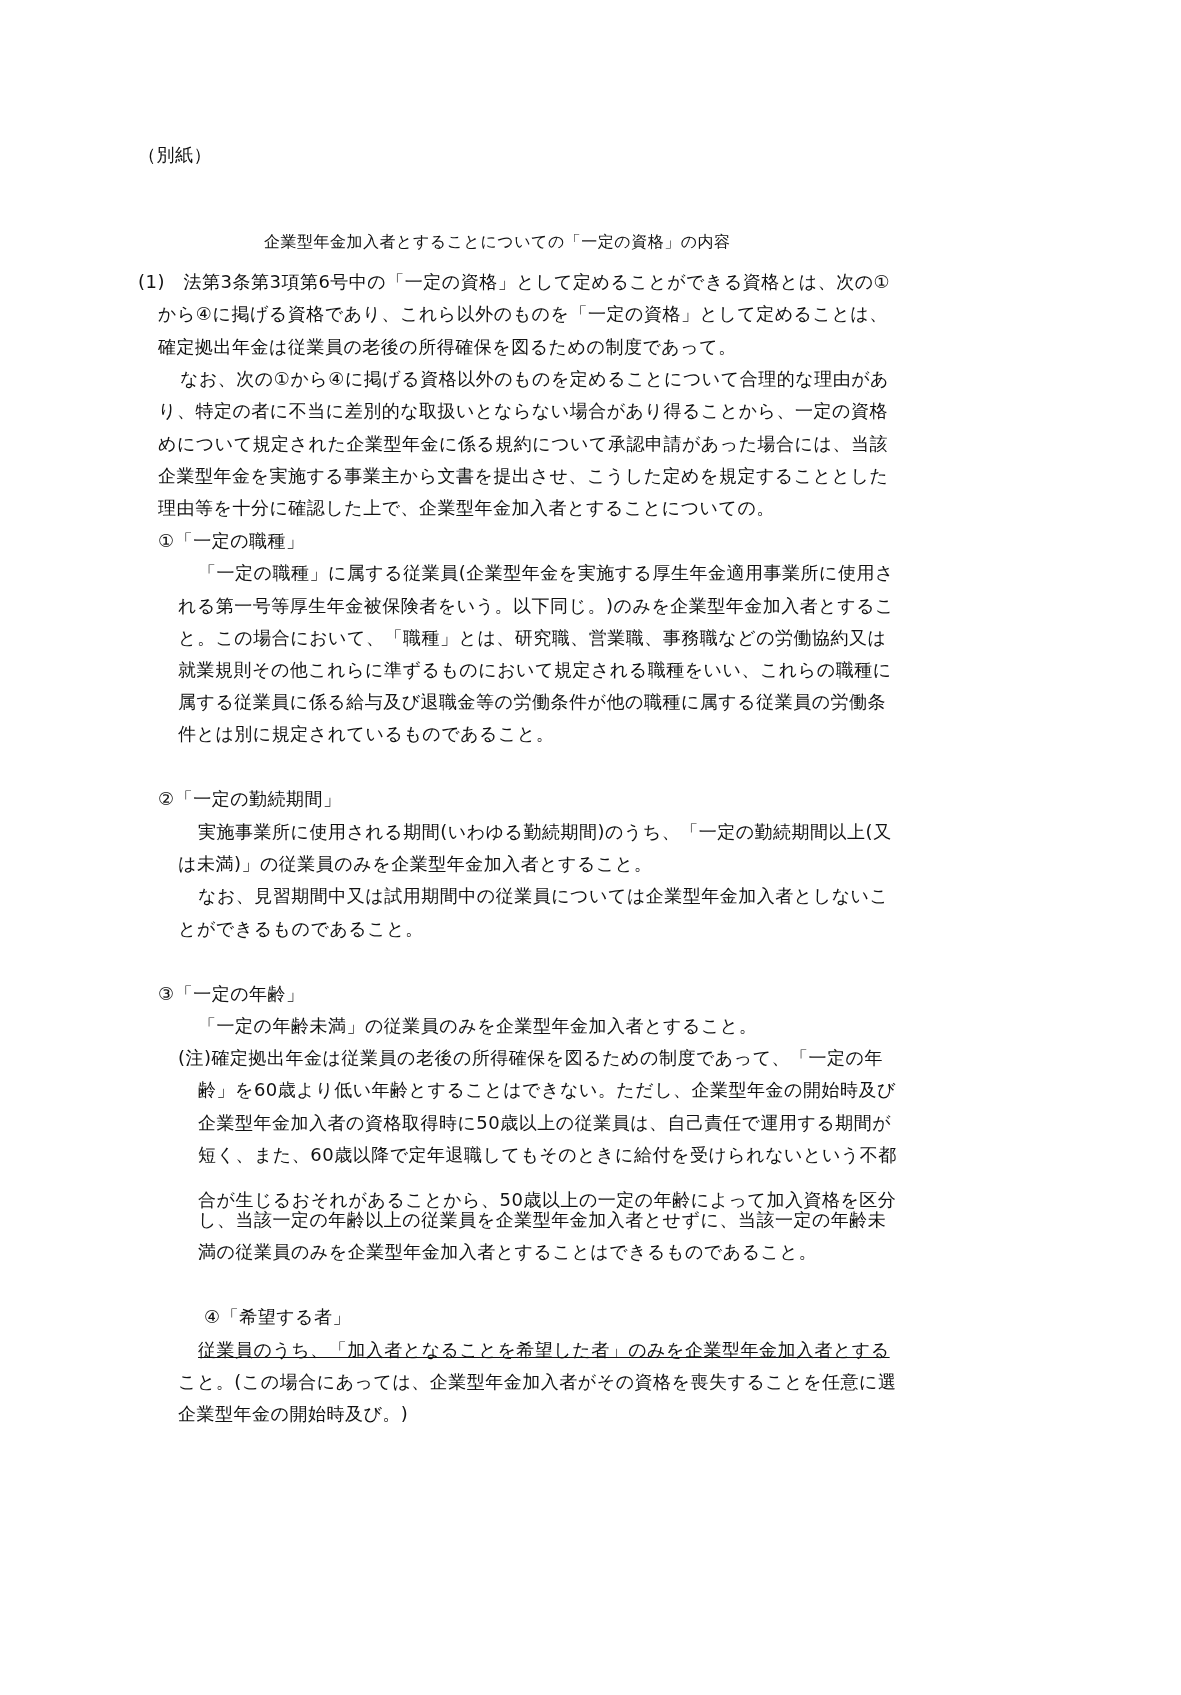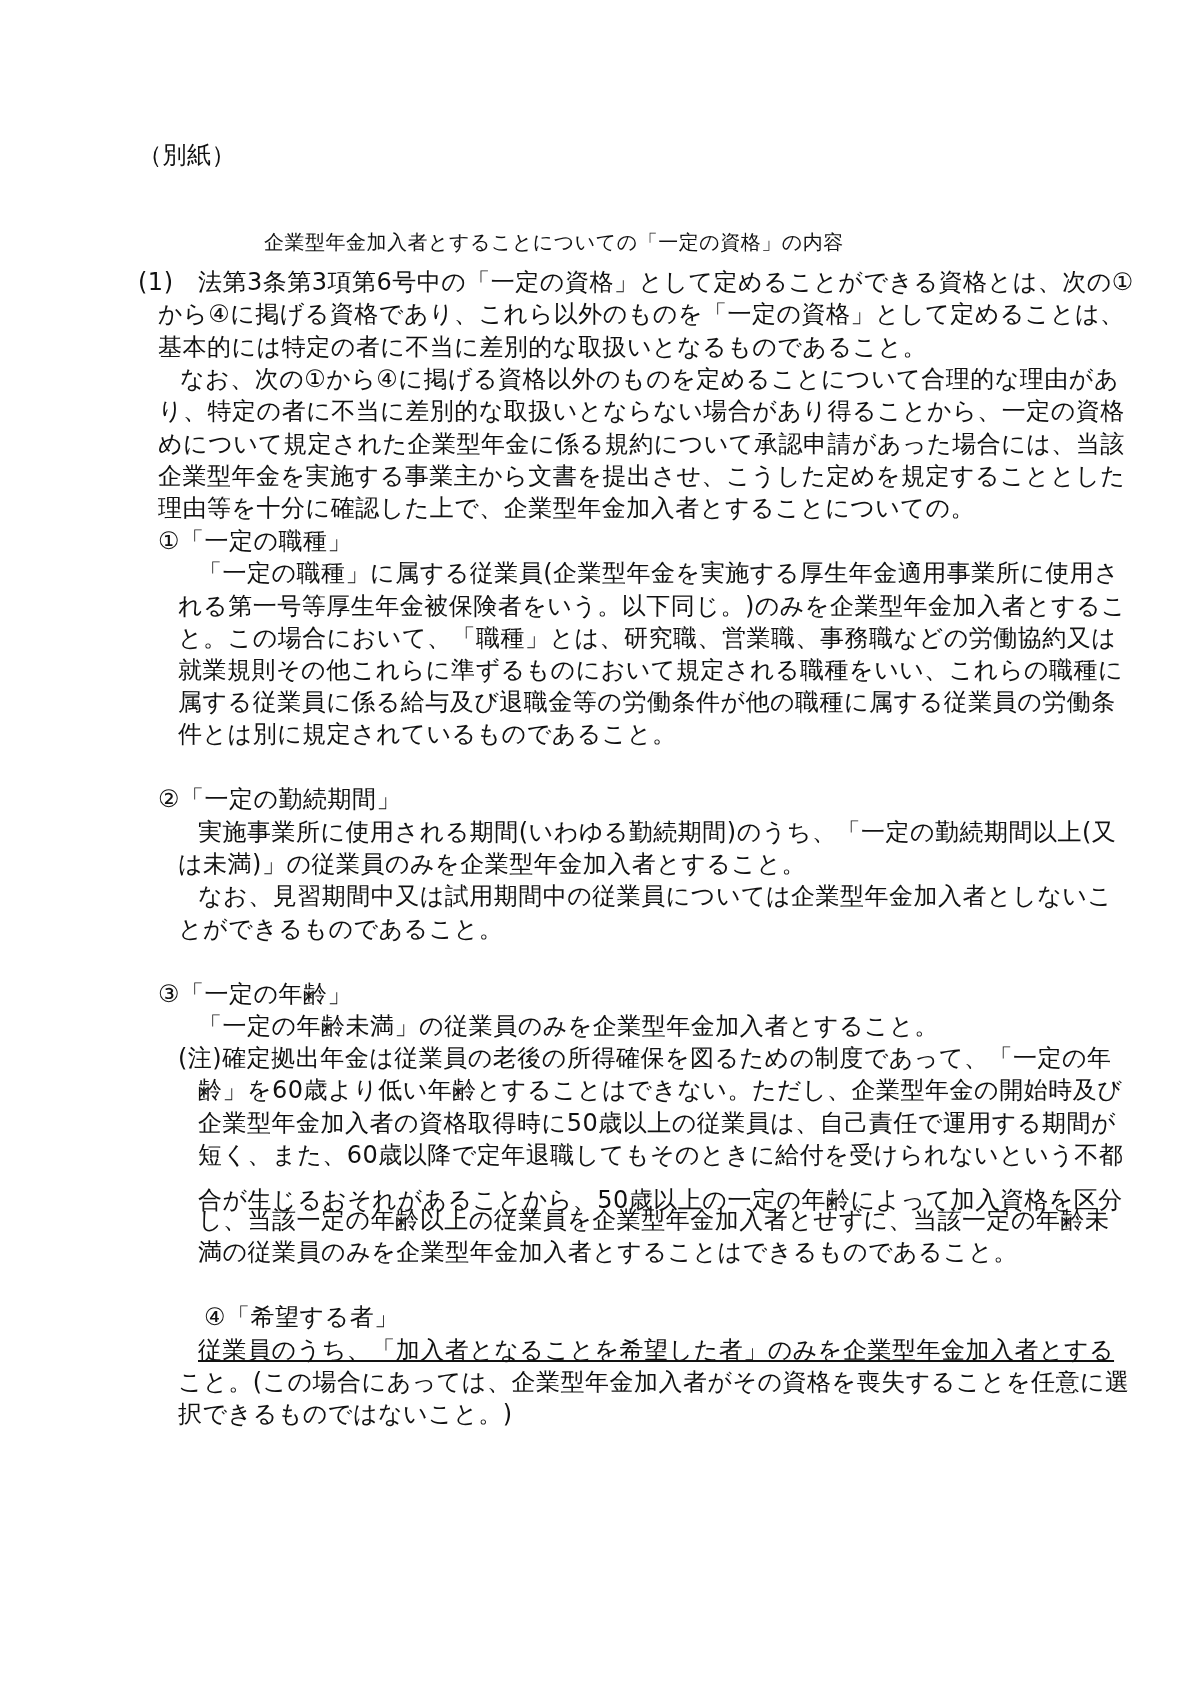--- a/index.html
+++ b/index.html
@@ -1,31 +1,31 @@
 <!DOCTYPE html>
 <html><head>
 <meta charset="utf-8">
 <style>
   html, body { margin: 0; padding: 0; background: #ffffff; }
   body { width: 1181px; height: 1695px; position: relative; overflow: hidden;
          font-family: "DejaVu Sans", "Liberation Sans", sans-serif; color: #111; }
-  .ln { position: absolute; white-space: nowrap; font-size: 24px; line-height: 26px;
+  .ln { position: absolute; white-space: nowrap; font-size: 18px; line-height: 26px;
         letter-spacing: 0.5px; }
-  .title { font-size: 20px; }
+  .title { font-size: 16px; }
 </style>
 </head>
 <body>
 
 <div>
   <div class="ln" style="left:138px; top:142px;">（別紙）</div>
   <div class="ln title" style="left:264px; top:229px;">企業型年金加入者とすることについての「一定の資格」の内容</div>
 
   <div class="ln" style="left:138px; top:269px;">(1)　法第3条第3項第6号中の「一定の資格」として定めることができる資格とは、次の①</div>
   <div class="ln" style="left:158px; top:301px;">から④に掲げる資格であり、これら以外のものを「一定の資格」として定めることは、</div>
-  <div class="ln" style="left:158px; top:334px;">基本的には特定の者に不当に差別的な取扱いとなるものであること。</div>
+  <div class="ln" style="left:158px; top:334px;">確定拠出年金は従業員の老後の所得確保を図るための制度であって。</div>
 
   <div class="ln" style="left:180px; top:366px;">なお、次の①から④に掲げる資格以外のものを定めることについて合理的な理由があ</div>
   <div class="ln" style="left:158px; top:398px;">り、特定の者に不当に差別的な取扱いとならない場合があり得ることから、一定の資格</div>
   <div class="ln" style="left:158px; top:431px;">めについて規定された企業型年金に係る規約について承認申請があった場合には、当該</div>
   <div class="ln" style="left:158px; top:463px;">企業型年金を実施する事業主から文書を提出させ、こうした定めを規定することとした</div>
   <div class="ln" style="left:158px; top:495px;">理由等を十分に確認した上で、企業型年金加入者とすることについての。</div>
 
   <div class="ln" style="left:158px; top:528px;">①「一定の職種」</div>
   <div class="ln" style="left:198px; top:560px;">「一定の職種」に属する従業員(企業型年金を実施する厚生年金適用事業所に使用さ</div>
   <div class="ln" style="left:178px; top:593px;">れる第一号等厚生年金被保険者をいう。以下同じ。)のみを企業型年金加入者とするこ</div>
@@ -46,14 +46,14 @@
   <div class="ln" style="left:198px; top:1077px;">齢」を60歳より低い年齢とすることはできない。ただし、企業型年金の開始時及び</div>
   <div class="ln" style="left:198px; top:1110px;">企業型年金加入者の資格取得時に50歳以上の従業員は、自己責任で運用する期間が</div>
   <div class="ln" style="left:198px; top:1142px;">短く、また、60歳以降で定年退職してもそのときに給付を受けられないという不都</div>
   <div class="ln" style="left:198px; top:1175px;margin-top:12px;">合が生じるおそれがあることから、50歳以上の一定の年齢によって加入資格を区分</div>
   <div class="ln" style="left:198px; top:1207px;">し、当該一定の年齢以上の従業員を企業型年金加入者とせずに、当該一定の年齢未</div>
   <div class="ln" style="left:198px; top:1239px;">満の従業員のみを企業型年金加入者とすることはできるものであること。</div>
 
   <div class="ln" style="left:176px; top:1304px;margin-left:28px;">④「希望する者」</div>
   <div class="ln" style="left:198px; top:1337px;text-decoration:underline;">従業員のうち、「加入者となることを希望した者」のみを企業型年金加入者とする</div>
   <div class="ln" style="left:178px; top:1369px;">こと。(この場合にあっては、企業型年金加入者がその資格を喪失することを任意に選</div>
-  <div class="ln" style="left:178px; top:1401px;">択できるものではないこと。)</div>
+  <div class="ln" style="left:178px; top:1401px;">企業型年金の開始時及び。)</div>
 </div>
 
 </body></html>

